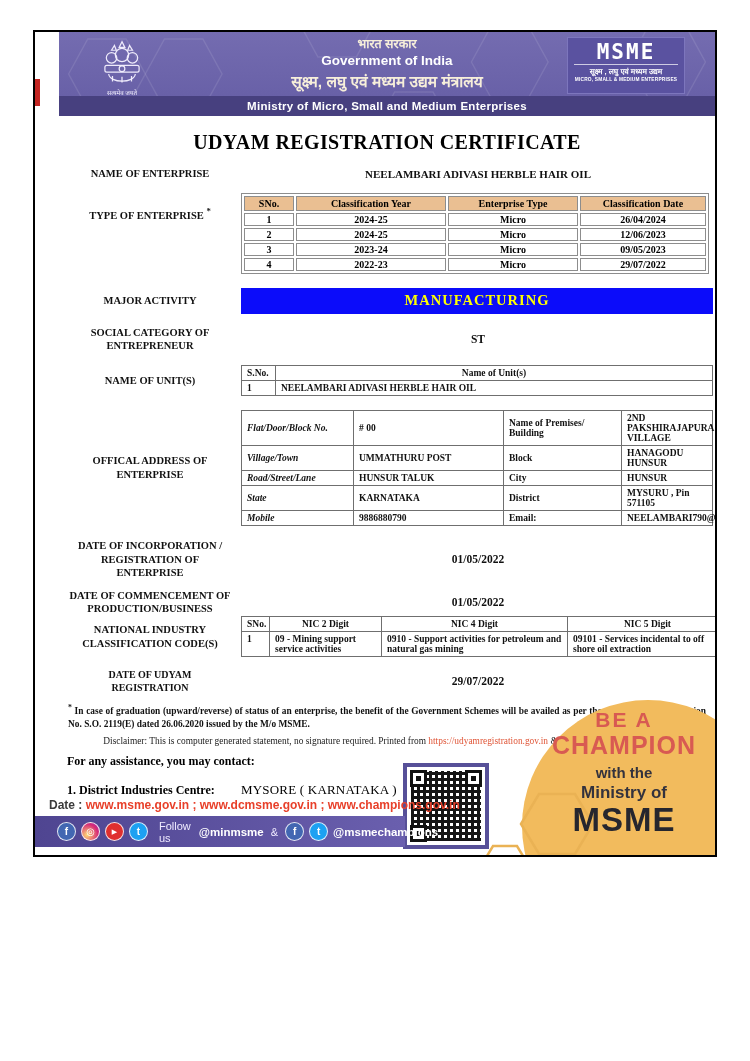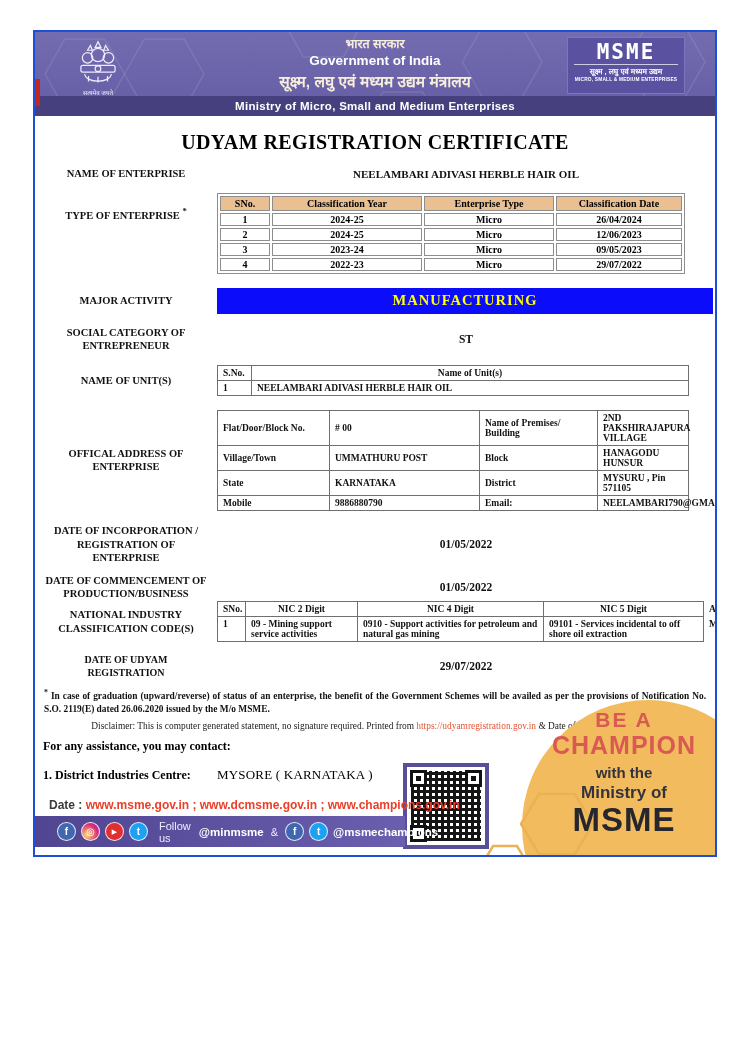--- a/index.html
+++ b/index.html
@@ -1,19 +1,19 @@
 <!DOCTYPE html>
 <html><head>
 <meta charset="utf-8">
 <style>
   * { margin:0; padding:0; box-sizing:border-box; }
   body { background:#e9e9e9; font-family:"Liberation Serif","DejaVu Serif",serif; }
   .sheet { position:relative; width:750px; height:1061px; background:#fff; margin:0 auto; }
   .cert { position:absolute; left:33px; top:30px; width:684px; height:827px;
-          border:2px solid #1d4ed8; background:#fff; overflow:hidden; }
+          border:2px solid #000000; background:#fff; overflow:hidden;padding-left:24px; }
 
   
   .hdr { position:relative; height:84px; background:linear-gradient(180deg,#746cb0,#655da5); overflow:hidden; }
   .hexbg { position:absolute; inset:0; width:100%; height:100%; }
   .emblem { position:absolute; left:32px; top:4px; width:62px; height:76px; }
   .hdr-center { position:absolute; left:0; right:0; top:3px; text-align:center; color:#f7efda;
                 font-family:"Liberation Sans","DejaVu Sans",sans-serif; }
   .hdr-hi1 { font-size:12.5px; font-weight:bold; }
   .hdr-en1 { font-size:13.5px; font-weight:bold; color:#ffffff; margin-top:1px; }
   .hdr-hi2 { font-size:15.5px; font-weight:bold; margin-top:2px; }
@@ -59,21 +59,21 @@
 
   
   table.bt { border-collapse:collapse; width:472px; table-layout:fixed; }
   table.bt th, table.bt td { border:1px solid #6f6f6f; font-size:9.5px; font-weight:bold; padding:2px 5px; color:#111; }
   table.bt th { text-align:center; }
 
   table.units td.sn { width:34px; }
   table.units td { text-align:left; }
   table.units th.sn-h { width:34px; text-align:left; }
 
-  table.addr td.k1 { width:112px; } table.addr td.v1 { width:150px; }
+  table.addr td.k1 { width:112px;font-style:italic; } table.addr td.v1 { width:150px; }
   table.addr td.k2 { width:118px; }
 
   table.nic td, table.nic th { vertical-align:top; }
 
   
   .footnote { margin:9px 9px 0 9px; font-size:9.4px; font-weight:bold; text-align:justify; line-height:1.4; color:#111; }
   .disclaimer { margin-top:4px; text-align:center; font-size:9.4px; color:#222; }
   .disc-link { color:#e05638; cursor:pointer; }
 
   
@@ -265,20 +265,26 @@
             <td class="k1">Flat/Door/Block No.</td>
             <td class="v1"># 00</td>
             <td class="k2">Name of Premises/ Building</td>
             <td>2ND PAKSHIRAJAPURA VILLAGE</td>
           </tr>
           <tr>
             <td class="k1">Village/Town</td>
             <td class="v1">UMMATHURU POST</td>
             <td class="k2">Block</td>
             <td>HANAGODU HUNSUR</td>
+          </tr>
+          <tr>
+            <td class="k1">Road/Street/Lane</td>
+            <td class="v1">HUNSUR TALUK</td>
+            <td class="k2">City</td>
+            <td>HUNSUR</td>
           </tr>
           <tr>
             <td class="k1">State</td>
             <td class="v1">KARNATAKA</td>
             <td class="k2">District</td>
             <td>MYSURU , Pin 571105</td>
           </tr>
           <tr>
             <td class="k1">Mobile</td>
             <td class="v1">9886880790</td>

